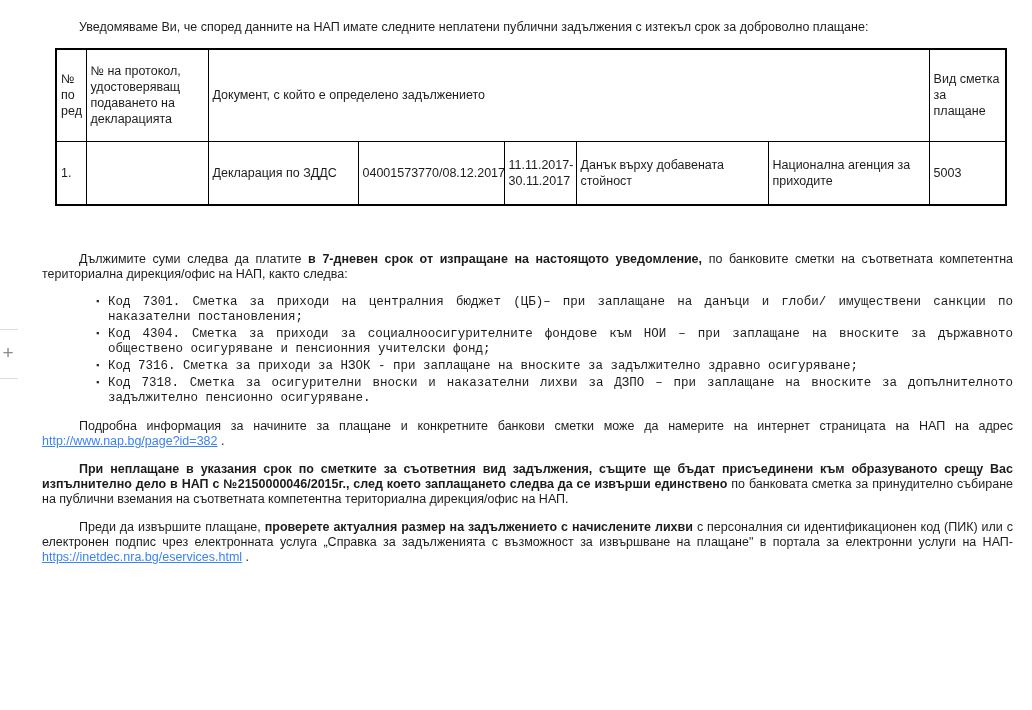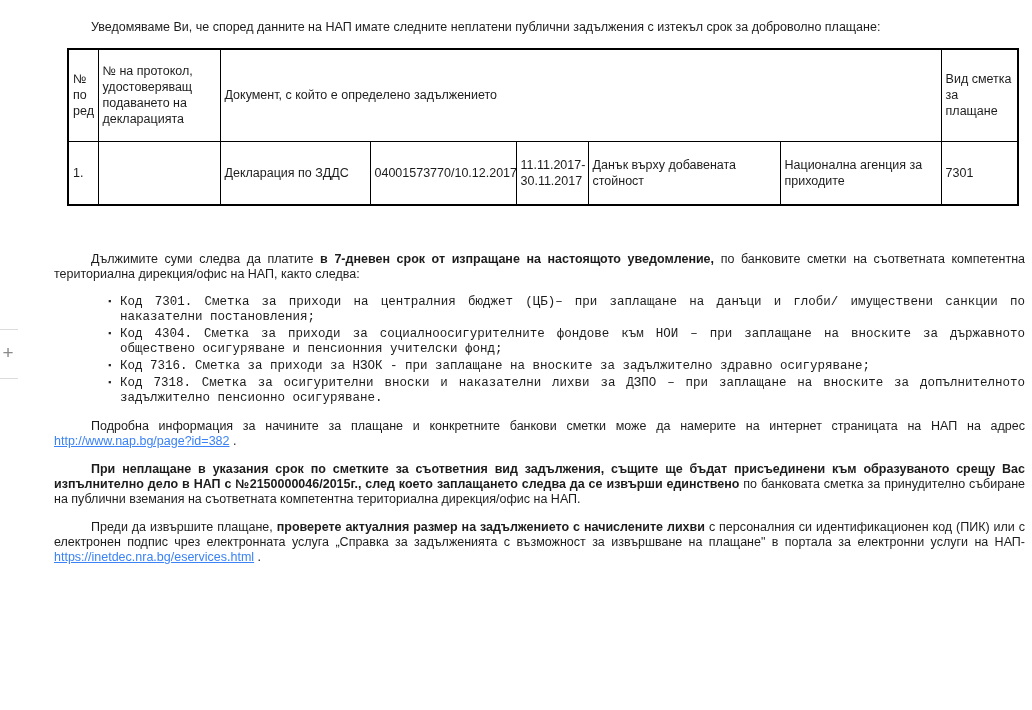--- a/index.html
+++ b/index.html
@@ -8,21 +8,21 @@
     background: #ffffff;
     color: #1c1c1c;
     font-family: "Liberation Sans", "DejaVu Sans", sans-serif;
     font-size: 12.5px;
     line-height: 15px;
     position: relative;
     overflow: hidden;
   }
   .content {
     position: absolute;
-    left: 54px;
+    left: 42px;
     top: 20px;
     width: 971px;
   }
   p.body-par {
     text-align: justify;
     text-indent: 37px;
     margin: 0 0 13px 0;
   }
   b { font-weight: bold; }
   a.doc-link {
@@ -117,25 +117,25 @@
         <tr class="hdr-row">
       <th>№ по ред</th>
       <th>№ на протокол, удостоверяващ подаването на декларацията</th>
       <th colspan="5">Документ, с който е определено задължението</th>
       <th>Вид сметка за плащане</th>
     </tr>
     <tr class="data-row">
       <td>1.</td>
       <td></td>
       <td>Декларация по ЗДДС</td>
-      <td>04001573770/10.12.2017</td>
+      <td>04001573770/08.12.2017</td>
       <td>11.11.2017-30.11.2017</td>
       <td>Данък върху добавената стойност</td>
       <td>Национална агенция за приходите</td>
-      <td>7301</td>
+      <td>5003</td>
     </tr>
   </tbody>
     </table>
 
 
 
   <p class="body-par"><span>Дължимите суми следва да платите </span><b>в 7-дневен срок от изпращане на настоящото уведомление,</b><span> по банковите сметки на съответната компетентна териториална дирекция/офис на НАП, както следва:</span></p>
 
   <ul class="codes">
     <li>Код 7301. Сметка за приходи на централния бюджет (ЦБ)– при заплащане на данъци и глоби/ имуществени санкции по наказателни постановления;</li>

